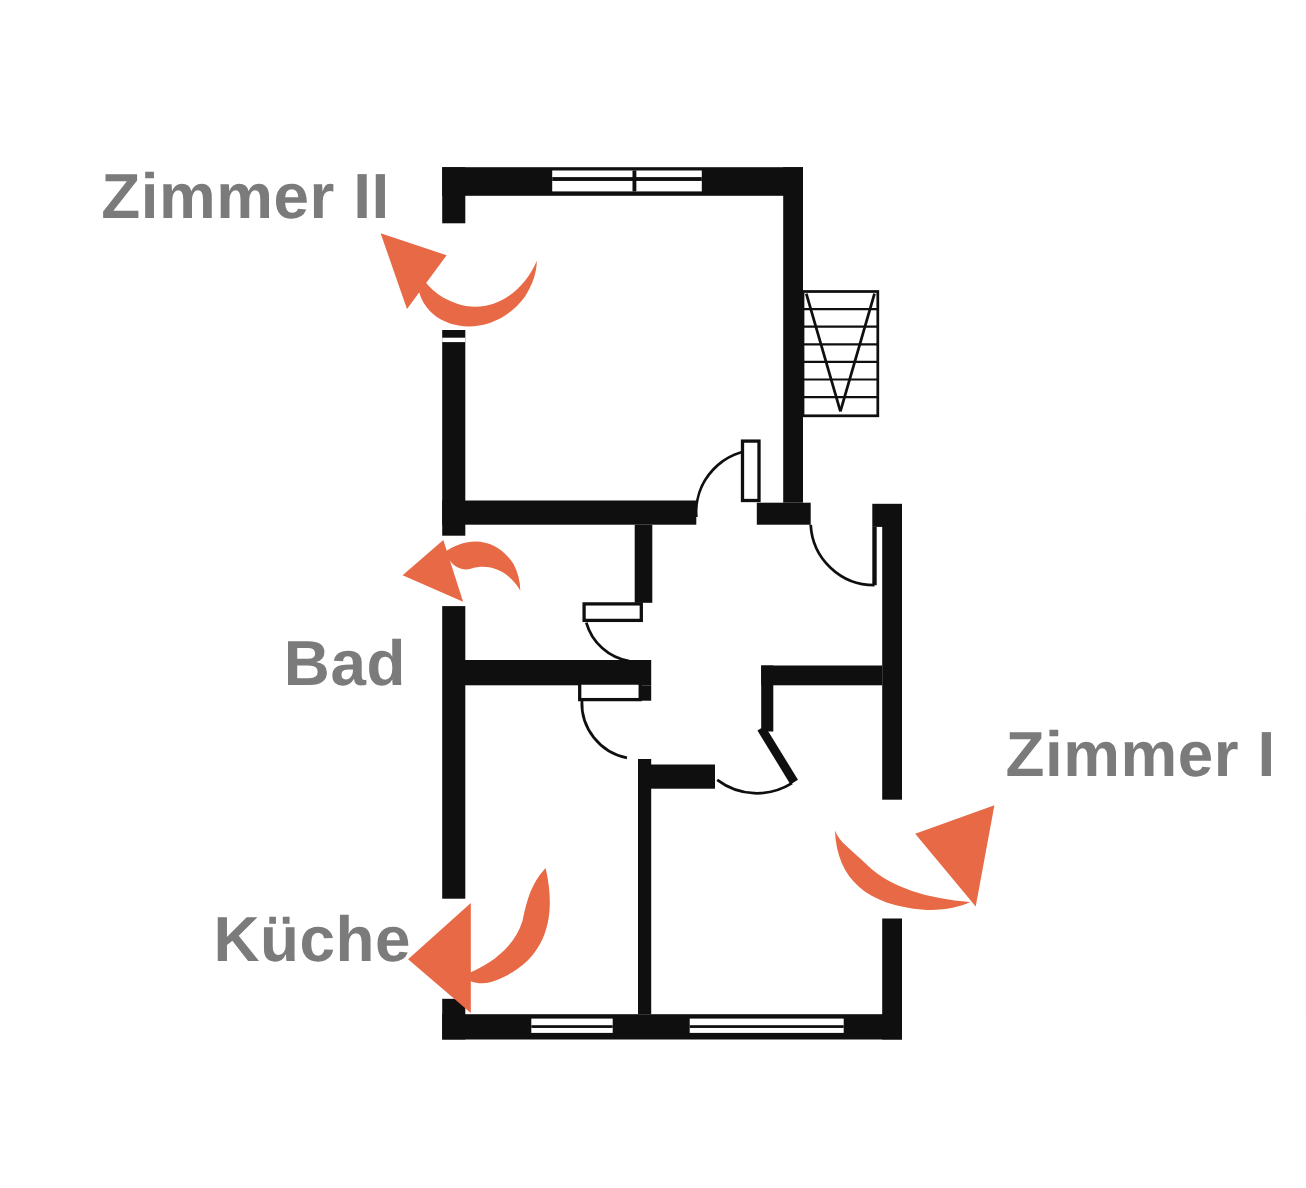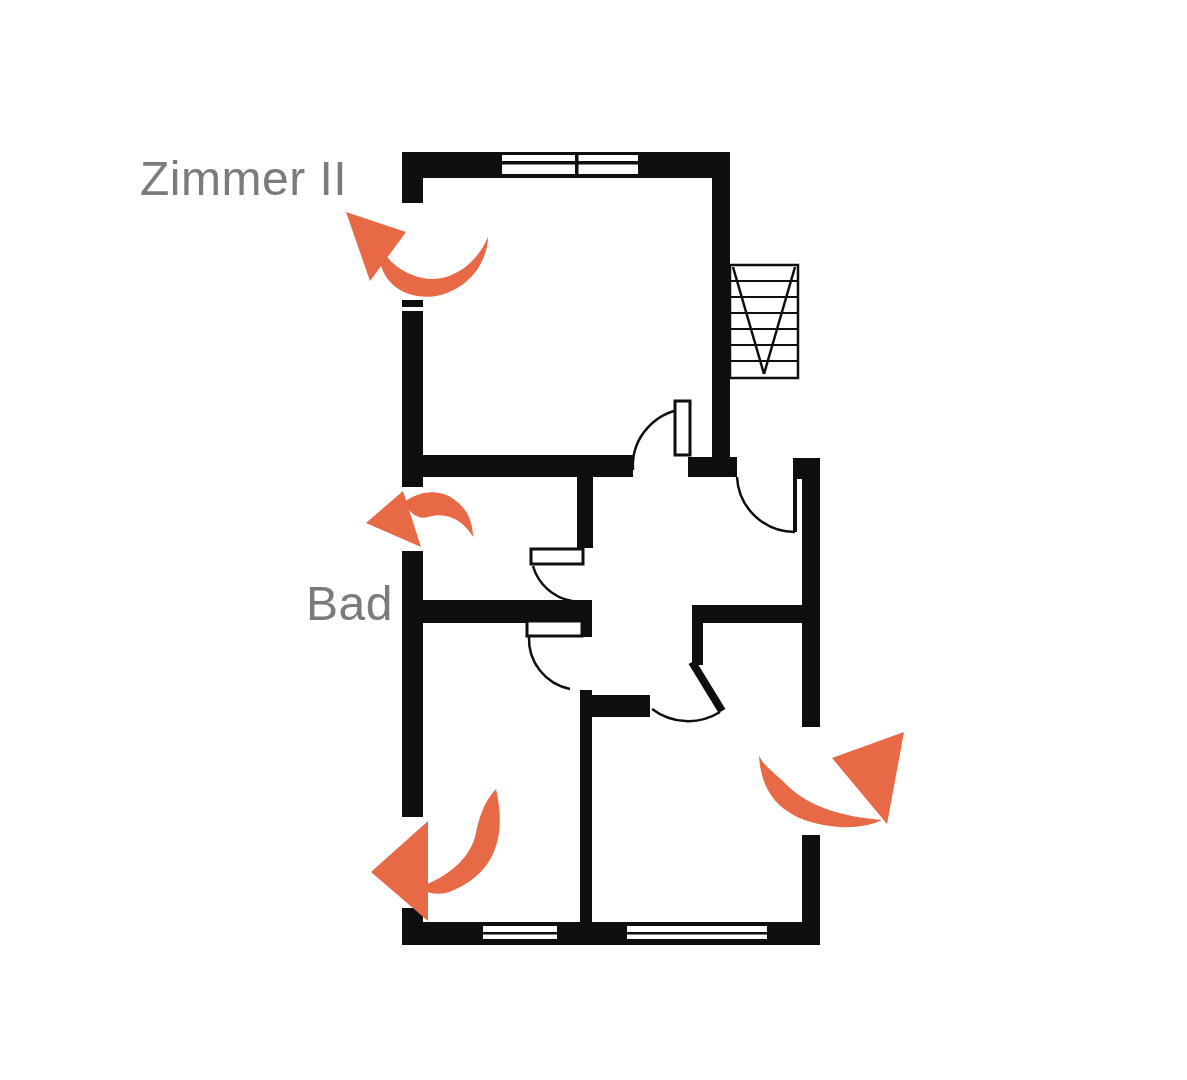--- a/index.html
+++ b/index.html
@@ -21,27 +21,26 @@
   .door-leaf   { fill: var(--color-background, #ffffff); stroke: var(--color-wall, #0f0f0f); stroke-width: 3; }
   .door-leaf-line { stroke: var(--color-wall, #0f0f0f); }
   .stair-box   { fill: var(--color-background, #ffffff); stroke: var(--color-wall, #0f0f0f); stroke-width: 2.5; }
   .stair-line  { stroke: var(--color-wall, #0f0f0f); stroke-width: 2; }
   .stair-vline { stroke: var(--color-wall, #0f0f0f); stroke-width: 2.5; }
   .arrow       { fill: var(--color-arrow, #E86945); }
 
   .room-label {
     position: absolute;
     color: var(--color-label, #7B7B7B);
-    font-weight: 400;
-    font-size: 48px;
+    font-weight: 700;
+    font-size: 58px;
     line-height: 48px;
     white-space: nowrap;
     letter-spacing: 0.5px;
     user-select: none;
-    margin-left: 48px;
   }
   #label-zimmer-2 { left: 92px;  top: 155px; }
   #label-bad      { left: 258px; top: 580px; }
   #label-kueche   { left: 194px; top: 831px; }
   #label-zimmer-1 { left: 914px; top: 662px; }
 </style>
 </head>
 <body>
 
 <div id="stage">
@@ -142,14 +141,16 @@
       <path class="arrow" d="M496,789 C506,832 498,871 454,890 C441,896 429,895 420,887 C445,878 468,861 475,837 C479,818 483,803 496,789 Z"></path>
     </g>
     <g>
       <path class="arrow" d="M904,732 L832,758 L887,824 Z"></path>
       <path class="arrow" d="M759,755 C761,800 789,823 840,827 C856,828 872,825 882,820 C844,817 810,807 789,787 C775,773 763,766 759,755 Z"></path>
     </g>
   </svg>
 
   <div class="room-label" id="label-zimmer-2">Zimmer II</div>
   <div class="room-label" id="label-bad">Bad</div>
+  <div class="room-label" id="label-kueche">Küche</div>
+  <div class="room-label" id="label-zimmer-1">Zimmer I</div>
 
 </div>
 
 </body></html>

